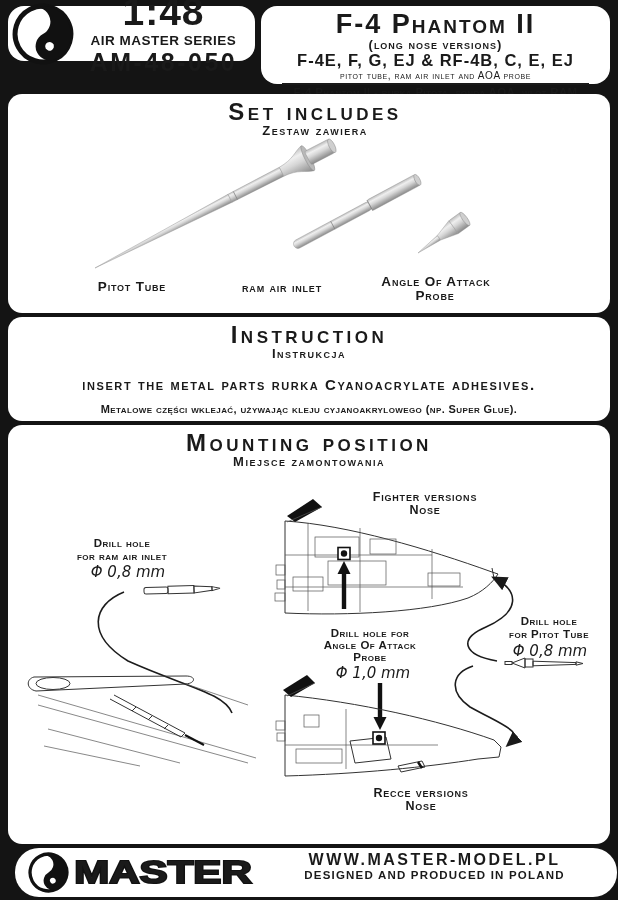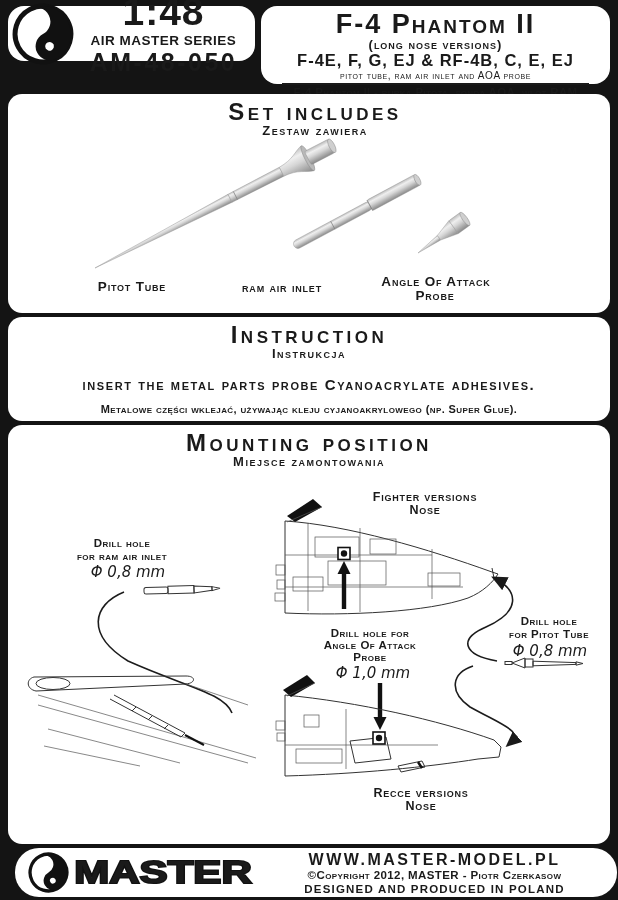--- a/index.html
+++ b/index.html
@@ -137,21 +137,21 @@
       <text class="pl-label" x="124" y="197">Pitot Tube</text>
       <text class="pl-label" x="274" y="198">ram air inlet</text>
       <text class="pl-label" x="428" y="192">Angle Of Attack</text>
       <text class="pl-label" x="427" y="206">Probe</text>
     </svg>
   </div>
 
   <div class="panel instr">
     <div class="p-title sc">Instruction</div>
     <div class="p-sub sc">Instrukcja</div>
-    <div class="instr-en sc">insert the metal parts probe Cyanoacrylate adhesives.</div>
+    <div class="instr-en sc">insert the metal parts rurka Cyanoacrylate adhesives.</div>
     <div class="instr-pl sc">Metalowe części wklejać, używając kleju cyjanoakrylowego (np. Super Glue).</div>
   </div>
 
   <div class="panel mount">
     <div class="p-title sc">Mounting position</div>
     <div class="p-sub sc">Miejsce zamontowania</div>
     <svg class="art" viewBox="0 0 602 419">
 
       <g>
         <path class="la" d="M277,96 L277,188"></path>
@@ -258,18 +258,17 @@
 
   <div class="panel foot">
     <svg class="f-logo" viewBox="0 0 100 100">
         <use href="#logo-sym"></use>
       </svg>
     <svg class="f-brand" viewBox="0 0 200 40">
       <text x="100" y="31" text-anchor="middle" font-family="Liberation Sans, sans-serif" font-size="33" font-weight="bold" fill="#ffffff" stroke="#111111" stroke-width="2.2" style="paint-order:stroke" textLength="192" lengthAdjust="spacingAndGlyphs">MASTER</text>
     </svg>
     <div class="f-right">
       <div class="f-web">WWW.MASTER-MODEL.PL</div>
-      <div class="f-copy sc">©Copyright 2012, MASTER - Piotr Czerkasow</div>
       <div class="f-prod">DESIGNED AND PRODUCED IN POLAND</div>
     </div>
   </div>
 
 </div>
 
 </body></html>

